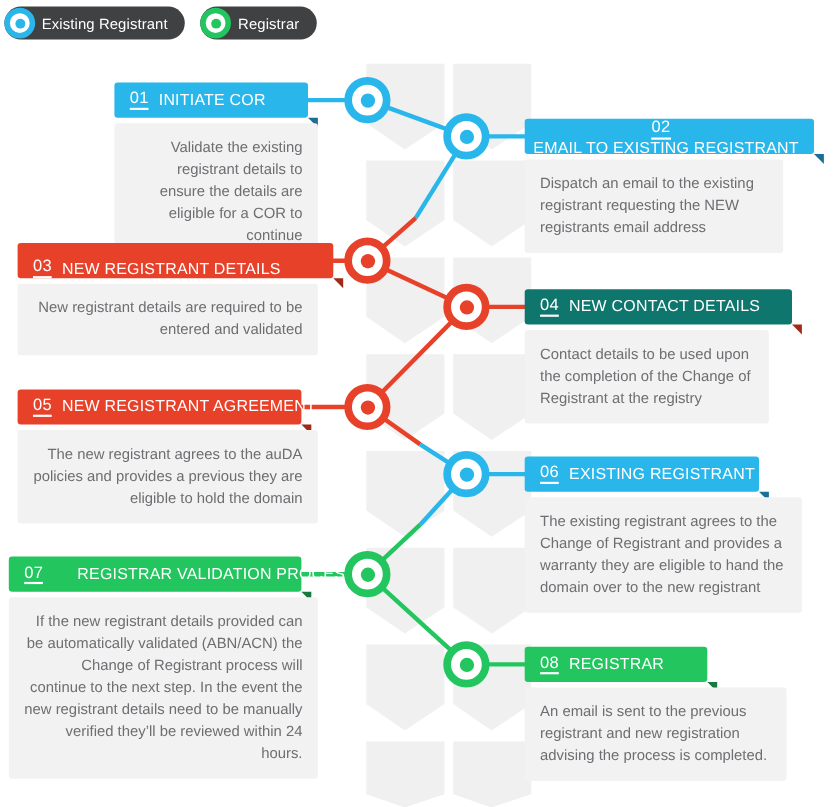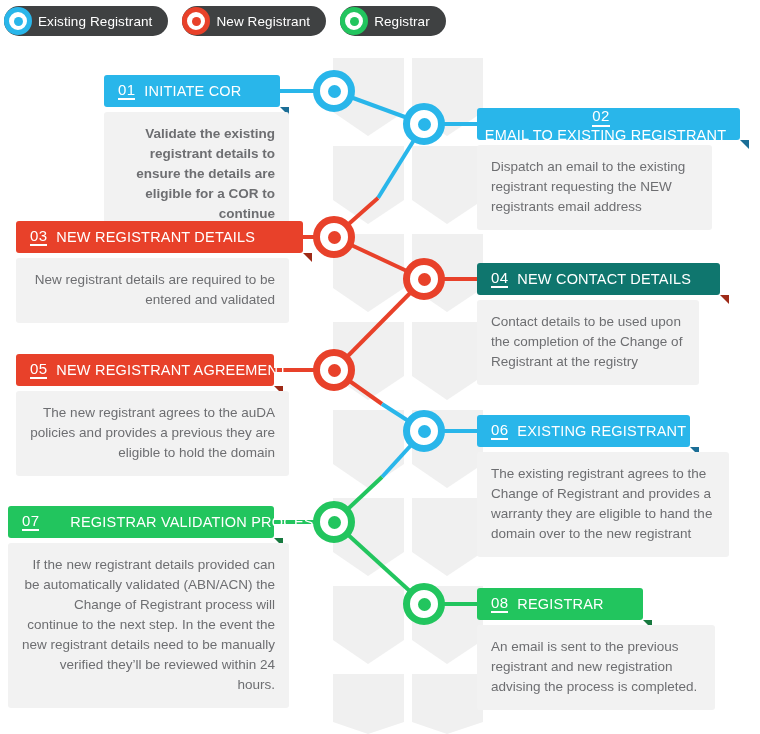--- a/index.html
+++ b/index.html
@@ -191,26 +191,20 @@
 
 <div id="legend">
 
   <div class="legend-item">
     <span class="legend-ring" style="border-color:#29b6ea">
       <span class="legend-dot" style="background:#29b6ea"></span>
     </span>
     <span class="legend-pill">Existing Registrant</span>
   </div>
 
-  <div class="legend-item">
-    <span class="legend-ring" style="border-color:#e8412a">
-      <span class="legend-dot" style="background:#e8412a"></span>
-    </span>
-    <span class="legend-pill">New Registrant</span>
-  </div>
 
   <div class="legend-item">
     <span class="legend-ring" style="border-color:#22c55e">
       <span class="legend-dot" style="background:#22c55e"></span>
     </span>
     <span class="legend-pill">Registrar</span>
   </div>
 
 </div>
 
@@ -276,34 +270,34 @@
 <div class="node" style="left:403px; top:583px; border-color:#22c55e;">
   <span class="node-dot" style="background:#22c55e"></span>
 </div>
 
 <div class="step left" style="left:104px; top:75px; width:185px;">
   <div class="step-header" style="background:#29b6ea; width:176px;">
     <span class="num">01</span>
     <span class="title">INITIATE COR</span>
     <span class="fold"></span>
   </div>
-  <div class="step-body" style="width:185px;font-weight:bold;">Validate the existing registrant details to ensure the details are eligible for a COR to continue</div>
+  <div class="step-body" style="width:185px;">Validate the existing registrant details to ensure the details are eligible for a COR to continue</div>
 </div>
 
 <div class="step right" style="left:477px; top:108px; width:235px;">
   <div class="step-header" style="background:#29b6ea; width:263px;flex-direction:column;">
     <span class="num">02</span>
     <span class="title">EMAIL TO EXISTING REGISTRANT</span>
     <span class="fold"></span>
   </div>
   <div class="step-body" style="width:235px;">Dispatch an email to the existing registrant requesting the NEW registrants email address</div>
 </div>
 
 <div class="step left" style="left:16px; top:221px; width:273px;">
-  <div class="step-header" style="background:#e8412a; width:287px;">
+  <div class="step-header" style="background:#e8412a; width:287px;align-items:flex-end;">
     <span class="num">03</span>
     <span class="title">NEW REGISTRANT DETAILS</span>
     <span class="fold red"></span>
   </div>
   <div class="step-body" style="width:273px;">New registrant details are required to be entered and validated</div>
 </div>
 
 <div class="step right" style="left:477px; top:263px; width:222px;">
   <div class="step-header" style="background:#0f766e; width:243px;">
     <span class="num">04</span>

